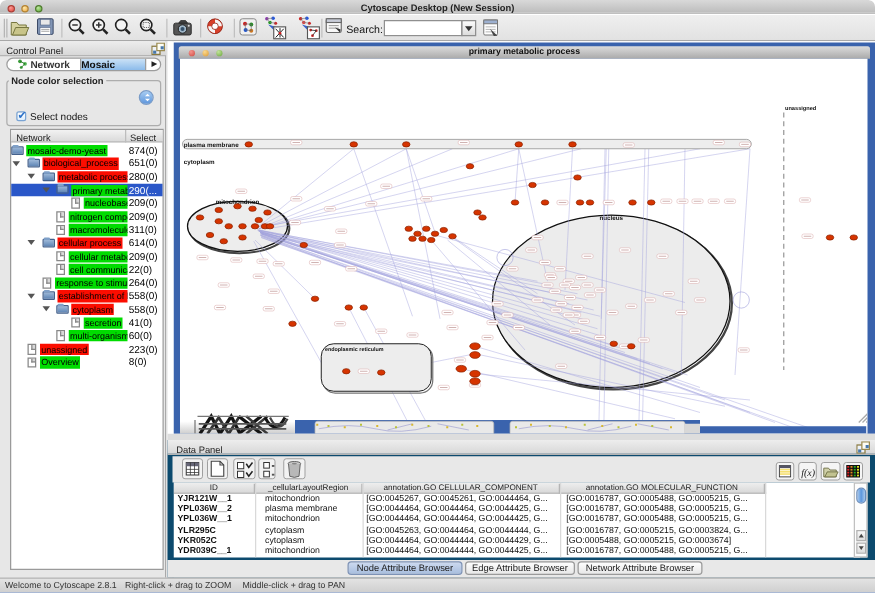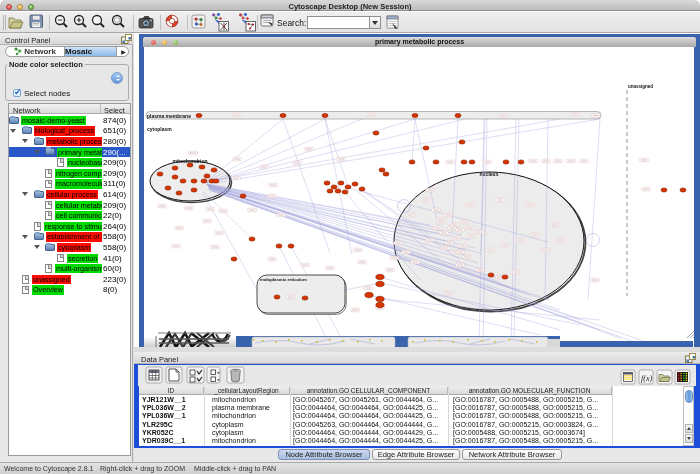--- a/index.html
+++ b/index.html
@@ -47,21 +47,21 @@
 .doc:before{content:"";position:absolute;right:0;top:0;width:2.5px;height:2.5px;background:#d8d8d8;border-left:0.6px solid #888;border-bottom:0.6px solid #888;}
 
 #desk{left:134px;top:33px;width:566px;height:319px;background:#fff;}
 #splitv{left:133px;top:33px;width:6px;height:429px;background:#e0e0e0;border-right:1px solid #bdbdbd;}
 #mdiwin{left:139px;top:34px;width:561px;height:313px;background:#3a63ad;border-radius:0;}
 #mdititle{left:4px;top:3px;width:553px;height:10px;background:linear-gradient(#dcdcdc,#a9a9a9);border-radius:2px 2px 0 0;}
 #mdititle span{position:absolute;left:0;top:1px;width:100%;text-align:center;font-size:7px;font-weight:bold;color:#111;}
 .mlight{top:2.5px;width:5px;height:5px;border-radius:50%;}
 #canvas{left:5px;top:13px;width:550px;height:300px;background:#fff;overflow:hidden;}
 
-#dp{left:134px;top:352px;width:566px;height:110px;background:#1d4ed8;}
+#dp{left:134px;top:352px;width:566px;height:110px;background:#0c4a6e;}
 #dphead{left:0;top:0;width:566px;height:12px;background:linear-gradient(#ededed,#d8d8d8);border-bottom:1px solid #b4b4b4;}
 #dphead span{position:absolute;left:7px;top:2.5px;font-size:7.5px;color:#222;}
 #dtool{left:4px;top:13px;width:558px;height:21px;background:#e8e8e8;}
 #dtable{left:5px;top:34px;width:549px;height:60px;background:#fff;overflow:hidden;}
 #dthead{left:0;top:0;width:474px;height:9px;background:linear-gradient(#efefef,#d9d9d9);border-bottom:1px solid #aaa;}
 #dthead div{position:absolute;top:1px;font-size:6.5px;color:#222;text-align:center;border-right:1px solid #b5b5b5;height:8px;}
 .drow{left:0;width:549px;height:8.2px;font-size:7px;color:#111;white-space:nowrap;}
 .drow b{position:absolute;left:3px;top:0;font-weight:bold;}
 .drow .c2{position:absolute;left:73px;top:0;}
 .drow .c3{position:absolute;left:154px;top:0;}

